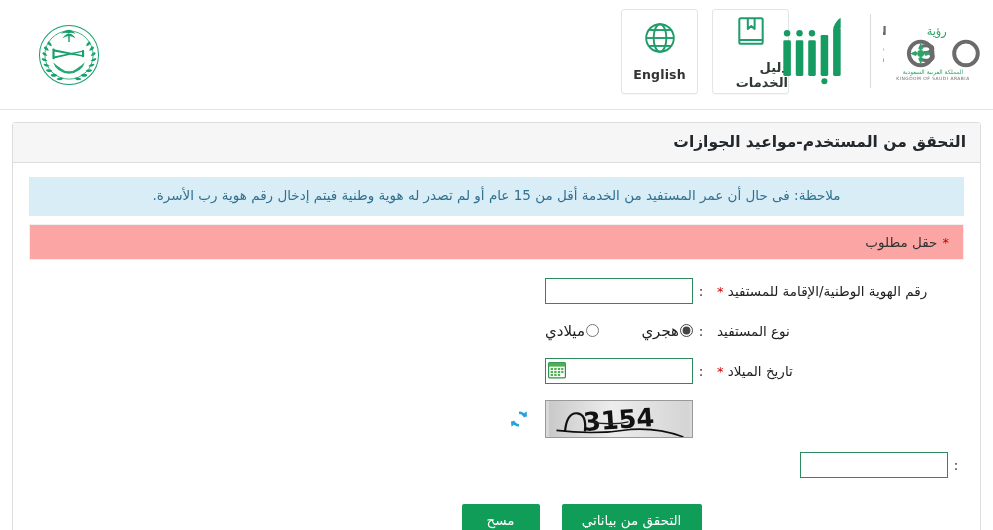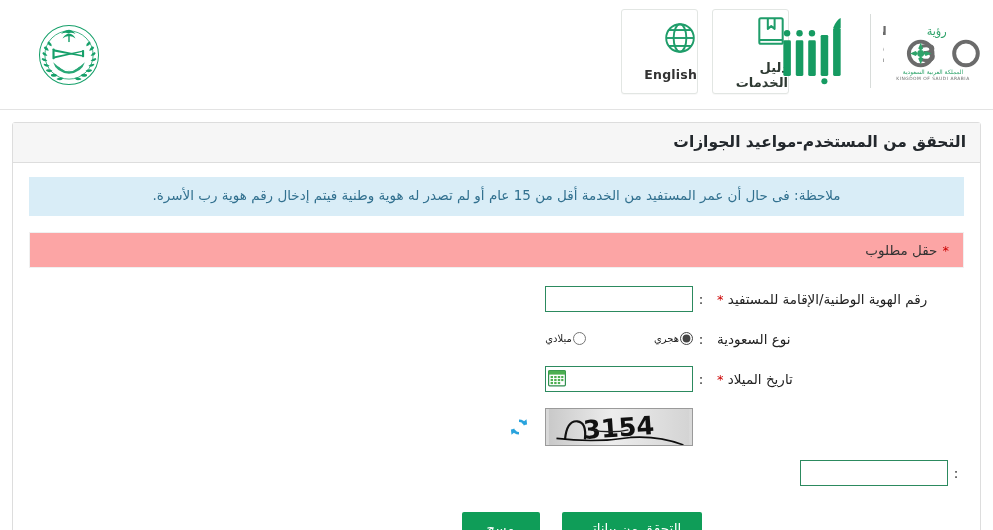--- a/index.html
+++ b/index.html
@@ -27,21 +27,21 @@
   .header-tools {
     position: absolute; right: 204px; top: 9px;
     display: flex; flex-direction: row-reverse; gap: 14px;
   }
   .tool-card {
     width: 77px; height: 85px;
     border: 1px solid #e2e6e3;
     border-radius: 3px;
     background: #ffffff;
     display: flex; flex-direction: column;
-    align-items: flex-start; justify-content: center;
+    align-items: center; justify-content: center;
     gap: 12px;
     cursor: pointer;
     box-shadow: 0 1px 1px rgba(0,0,0,.03);
   }
   .tool-card .ico { width: 34px; height: 34px; display: block; color: #1f9d6a; }
   .tool-card .lbl {
     font-size: 12.5px; font-weight: bold; color: #333;
     letter-spacing: .2px;
   }
   .tool-card .lbl.ar { font-size: 13px; color: #2f3a33; }
@@ -74,21 +74,21 @@
   .panel-body { padding: 14px 16px 10px 16px; }
 
   
   .alert-note {
     background: #d9edf7;
     color: #31708f;
     padding: 9px 14px 10px 14px;
     font-size: 13.5px;
     line-height: 1.45;
     text-align: center;
-    margin-bottom: 16px;
+    margin-bottom: 8px;
   }
 
   
   .required-bar {
     border: 1px solid #f0f0f0;
     padding: 7px 14px 8px 14px;
     text-align: right;
     margin-bottom: 8px;
     background: #fca5a5;
   }
@@ -148,21 +148,21 @@
   
   .radio-group {
     width: 148px;
     display: flex; flex-direction: row; align-items: center;
     justify-content: flex-start;
     gap: 8px;
     font-size: 13px; color: #222;
   }
   .radio-opt { display: inline-flex; flex-direction: row-reverse; align-items: center; gap: 1px; cursor: pointer; white-space: nowrap; }
   .radio-opt input { margin: 0 0 0 0; width: 13px; height: 13px; cursor: pointer; accent-color: #444; }
-  .radio-opt span { font-size: 10px; }
+  .radio-opt span { font-size: 15px; }
   .rg-spacer { width: 52px; }
 
   
   .captcha-row {
     display: flex; flex-direction: row; align-items: center;
     margin: 12px 0 10px 0;
   }
   .captcha-label-space { width: 255px; flex: none; }
   .captcha-colon-space { width: 16px; flex: none; }
   .captcha-holder {
@@ -344,21 +344,21 @@
             <span class="star">*</span>
           </div>
           <div class="f-colon">:</div>
           <div class="f-control">
             <input class="txtbox" type="text" value="" style="">
           </div>
         </div>
 
         <div class="form-row">
           <div class="f-label">
-            <span>نوع السعودية</span>
+            <span>نوع المستفيد</span>
           </div>
           <div class="f-colon">:</div>
           <div class="f-control">
             <div class="radio-group">
               <label class="radio-opt">
                 <span>هجري</span>
                 <input type="radio" name="caltype" checked="" style="">
               </label>
               <span class="rg-spacer"></span>
               <label class="radio-opt">

